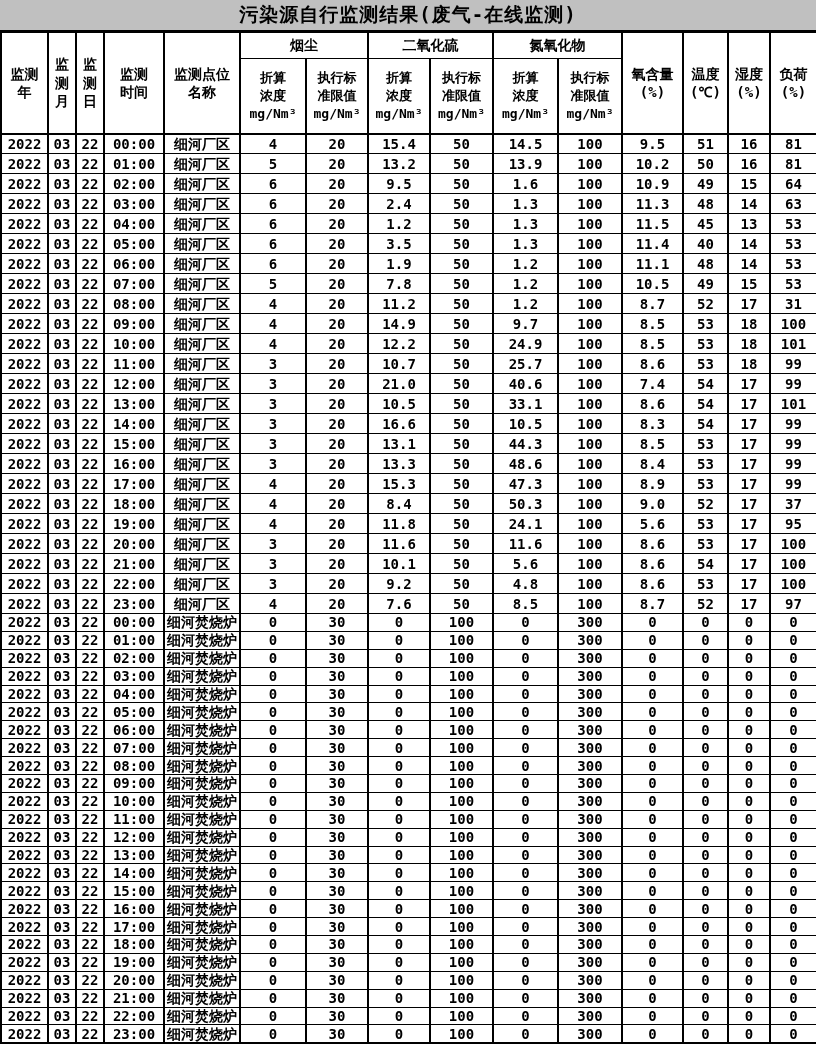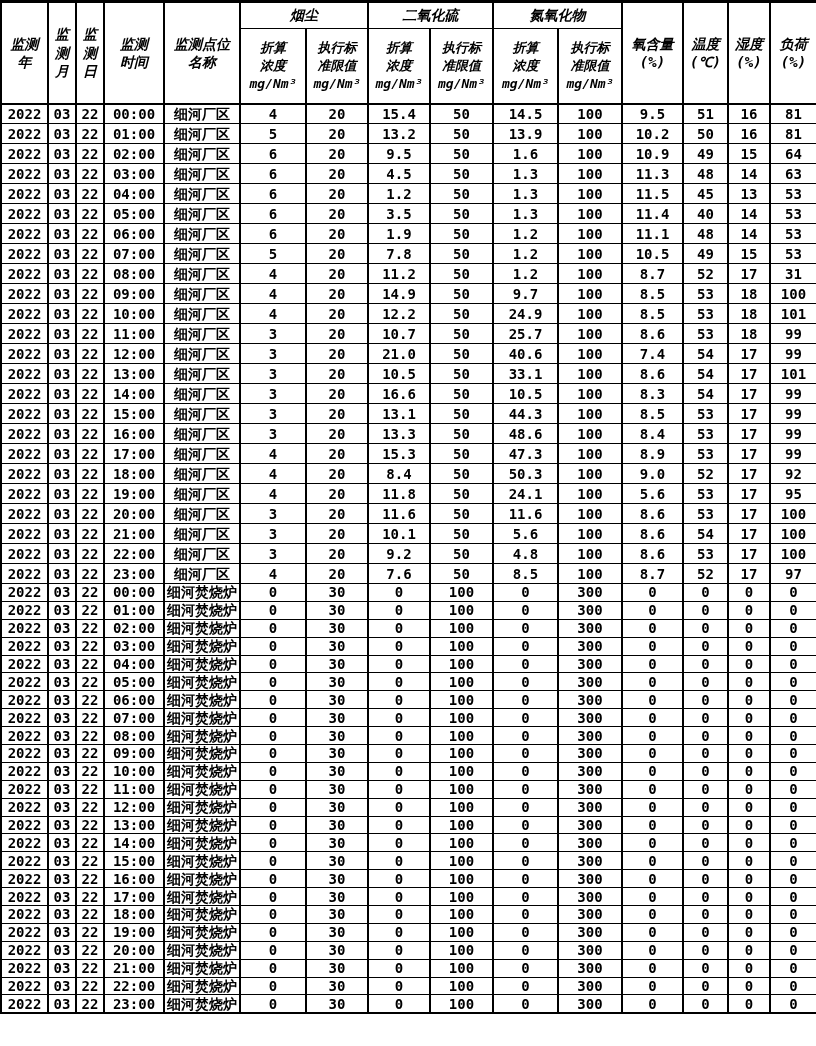--- a/index.html
+++ b/index.html
@@ -38,34 +38,37 @@
     border-left-width: 2px;
     border-right-width: 2px;
     padding: 0;
     margin: 0;
     text-align: center;
     vertical-align: middle;
     white-space: pre-line;
     overflow: hidden;
   }
   thead { border-bottom: 2px solid #000; }
-  thead th { font-size: 14px; line-height: 1.3; font-weight: bold; font-style: italic; }
+  thead th { font-size: 14px; line-height: 1.3; font-weight: bold; }
   tr.group-row { height: 27px; }
   tr.sub-row { height: 75px; }
   tr.sub-row th { font-size: 13px; line-height: 1.35; }
   tbody td { font-size: 14px; line-height: 1; font-weight: bold; white-space: nowrap; }
   tr.plant-row { height: 20px; }
   tr.incin-row { height: 17.9px; }
   td.site-cell { letter-spacing: 0; }
 </style>
 </head>
 <body>
 
 <div class="page">
 
+  <div class="title-bar">
+    <span>污染源自行监测结果(废气-在线监测)</span>
+  </div>
 
   <table class="monitor">
     <colgroup>
       <col style="width:47px">
         <col style="width:28px">
         <col style="width:28px">
       <col style="width:60px">
         <col style="width:76px">
       <col style="width:66px">
         <col style="width:62px">
@@ -178,21 +181,21 @@
           <td>64</td>
         </tr>
         <tr class="plant-row">
           <td>2022</td>
           <td>03</td>
           <td>22</td>
           <td>03:00</td>
           <td class="site-cell">细河厂区</td>
           <td>6</td>
           <td>20</td>
-          <td>4.5</td>
+          <td>2.4</td>
           <td>50</td>
           <td>1.3</td>
           <td>100</td>
           <td>11.3</td>
           <td>48</td>
           <td>14</td>
           <td>63</td>
         </tr>
         <tr class="plant-row">
           <td>2022</td>
@@ -440,21 +443,21 @@
           <td class="site-cell">细河厂区</td>
           <td>4</td>
           <td>20</td>
           <td>8.4</td>
           <td>50</td>
           <td>50.3</td>
           <td>100</td>
           <td>9.0</td>
           <td>52</td>
           <td>17</td>
-          <td>92</td>
+          <td>37</td>
         </tr>
         <tr class="plant-row">
           <td>2022</td>
           <td>03</td>
           <td>22</td>
           <td>19:00</td>
           <td class="site-cell">细河厂区</td>
           <td>4</td>
           <td>20</td>
           <td>11.8</td>

